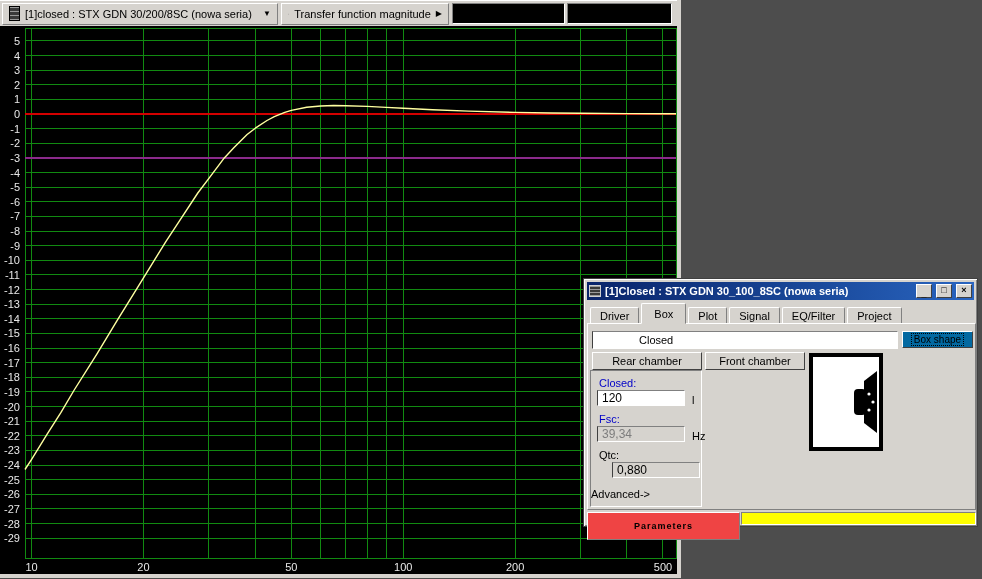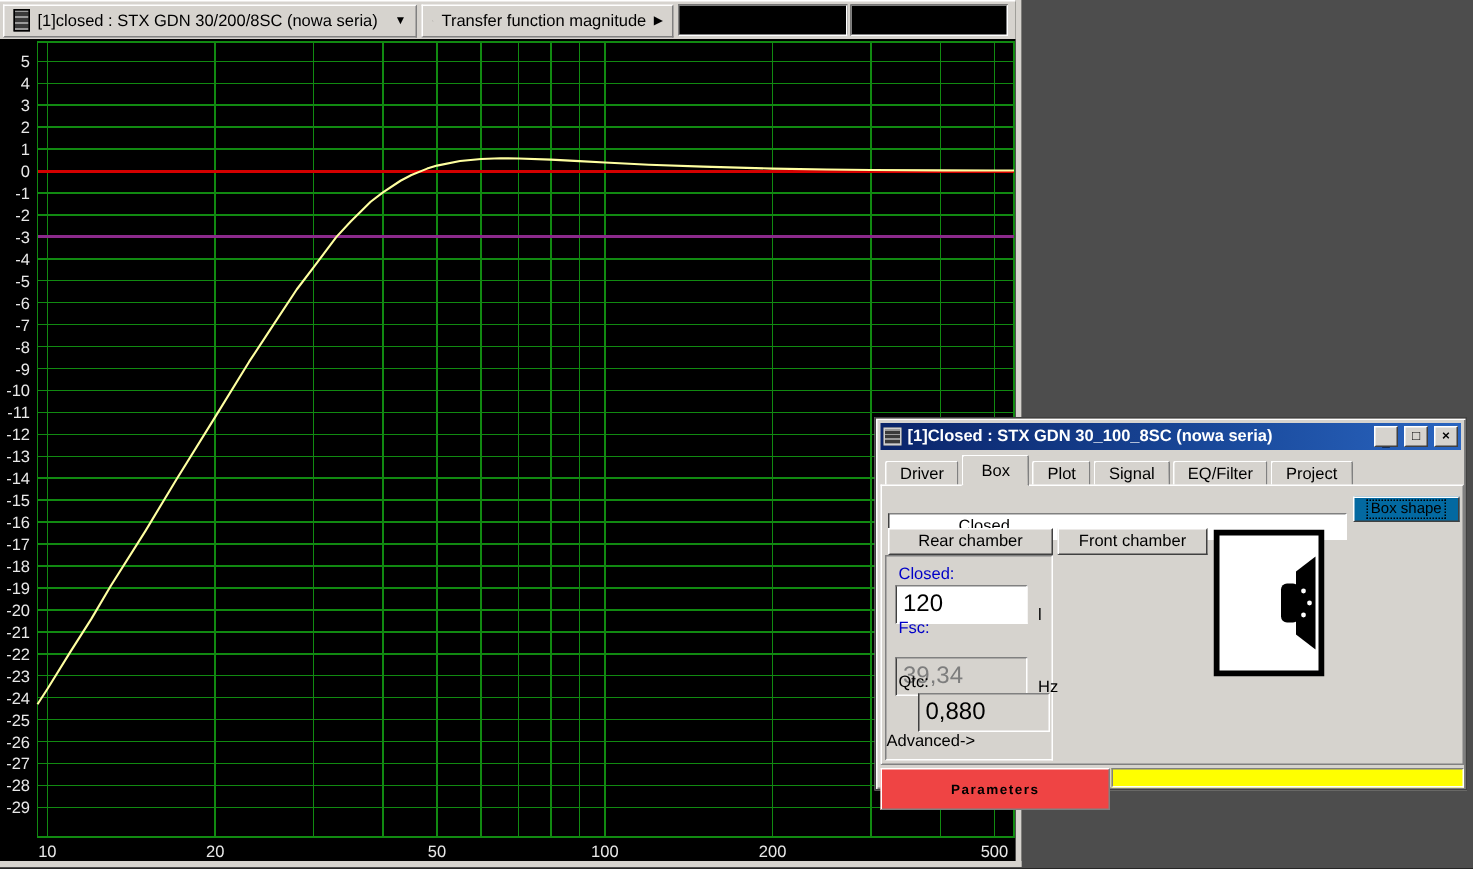--- a/index.html
+++ b/index.html
@@ -74,43 +74,43 @@
   .tab.active { height:21px; line-height:20px; position:relative; z-index:3; padding:0 12px; margin-top:-2px; }
 
   #dialog-content {
     position:absolute; left:3px; top:44px; width:389px; height:187px;
     background:#d6d3ce; border:1px solid; border-color:#ffffff #808080 #808080 #ffffff;
   }
   .sunken-field {
     position:absolute; border:1px solid; border-color:#808080 #ffffff #ffffff #404040;
     background:#fff; padding:0 4px; font-size:11px; font-family:"Liberation Sans",sans-serif;
   }
-  #boxtype-field { left:4px; top:18px; width:306px; height:18px;padding-left:46px; }
+  #boxtype-field { left:4px; top:7px; width:306px; height:18px;padding-left:46px; }
   #boxshape-btn {
     position:absolute; left:314px; top:7px; width:71px; height:17px;
     background:#0369a1; border:1px solid; border-color:#ffffff #404040 #404040 #ffffff;
     display:flex; align-items:center; justify-content:center; font-size:10px;
   }
   #boxshape-btn .inner { outline:1px dotted #000; padding:0 2px; }
   .chamber-btn {
     position:absolute; top:28px; height:18px; background:#d6d3ce;
     border:1px solid; border-color:#ffffff #404040 #404040 #ffffff;
     display:flex; align-items:center; justify-content:center;
   }
   #rear-chamber-btn { left:4px; width:110px; }
   #front-chamber-btn { left:117px; width:100px; }
   #rear-panel {
     position:absolute; left:2px; top:46px; width:112px; height:137px;
     border:1px solid; border-color:#808080 #ffffff #ffffff #808080;
   }
   .f-label { position:absolute; left:8px; font-size:11px; }
   .f-row { position:absolute; left:6px; display:flex; align-items:flex-end; gap:7px; }
   .fin {
-    width:88px; height:26px; border:1px solid; border-color:#808080 #ffffff #ffffff #404040;
-    padding:0 4px; font-size:16px; font-family:"Liberation Sans",sans-serif;
+    width:88px; height:16px; border:1px solid; border-color:#808080 #ffffff #ffffff #404040;
+    padding:0 4px; font-size:12px; font-family:"Liberation Sans",sans-serif;
   }
   .fin.editable { background:#fff; color:#000; }
   .fin.disabled { background:#d6d3ce; color:#7d7d7d; }
   .fin.readonly { background:#d6d3ce; color:#000; }
   #advanced-link { position:absolute; left:0; right:0; bottom:6px; cursor:default; }
   #box-graphic { position:absolute; left:221px; top:29px; }
 
   #status-left {
     position:absolute; left:3px; top:233px; width:153px; height:28px;
     background:#ef4444; border:1px solid; border-color:#ffffff #808080 #808080 #ffffff;
@@ -279,21 +279,21 @@
     </div>
 
     <div id="rear-panel">
       <div id="fields-host">
           <div class="f-label" style="top: 6px; color: rgb(0, 0, 200);">Closed:</div>
           <div class="f-row" style="top: 19px;">
             <input class="fin editable" value="120" style="">
             <span>l</span>
           </div>
           <div class="f-label" style="top: 42px; color: rgb(0, 0, 200);">Fsc:</div>
-          <div class="f-row" style="top: 55px; margin-top: 12px;">
+          <div class="f-row" style="top: 55px;">
             <input class="fin disabled" readonly="" value="39,34" style="">
             <span>Hz</span>
           </div>
           <div class="f-label" style="top: 78px; color: rgb(0, 0, 0);">Qtc:</div>
           <div class="f-row" style="top: 91px; margin-left: 15px;">
             <input class="fin readonly" readonly="" value="0,880" style="">
             <span></span>
           </div>
         </div>
       <div id="advanced-link">Advanced-&gt;</div>

